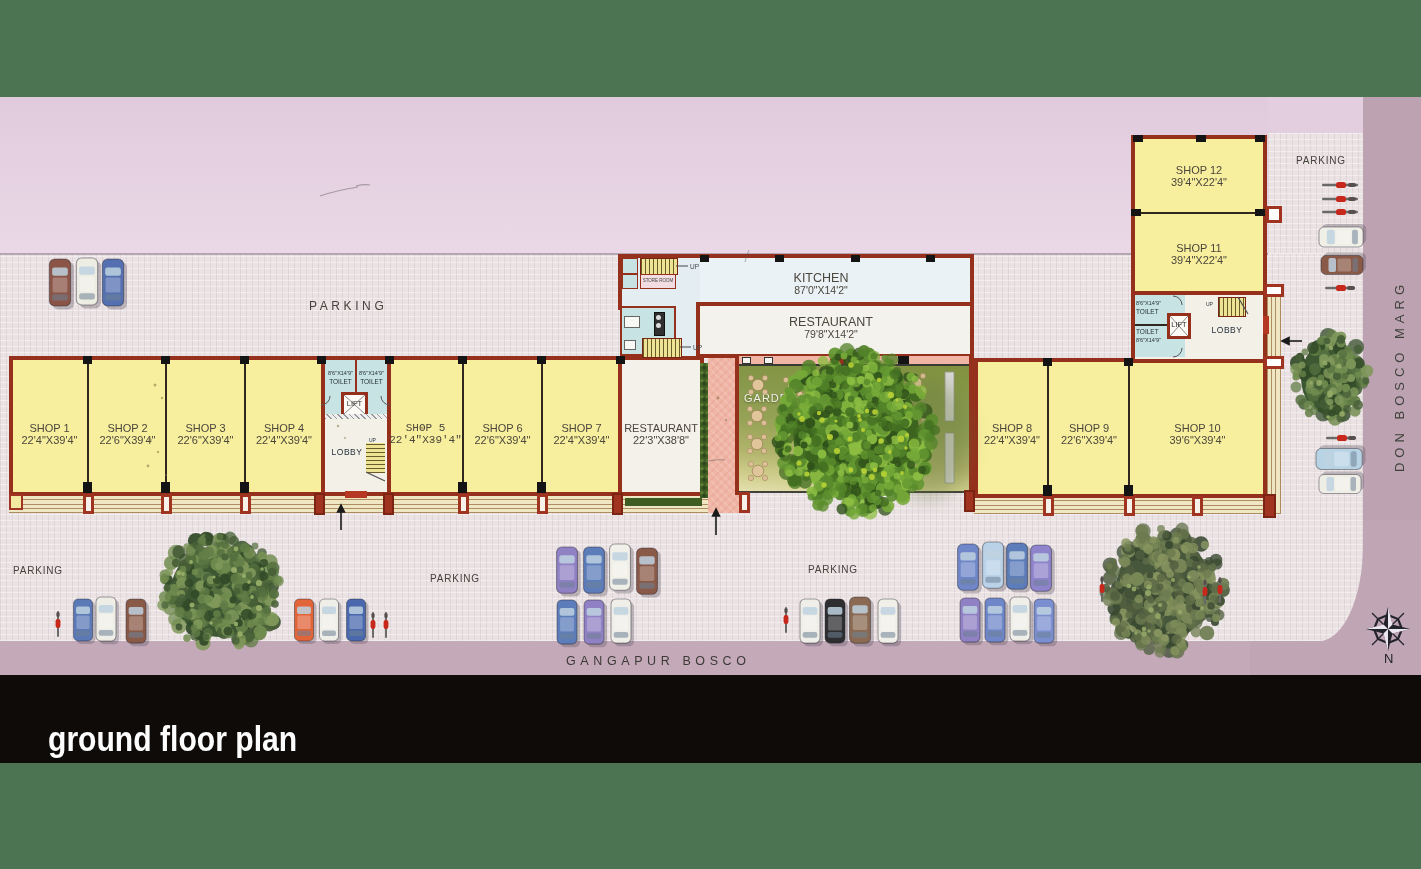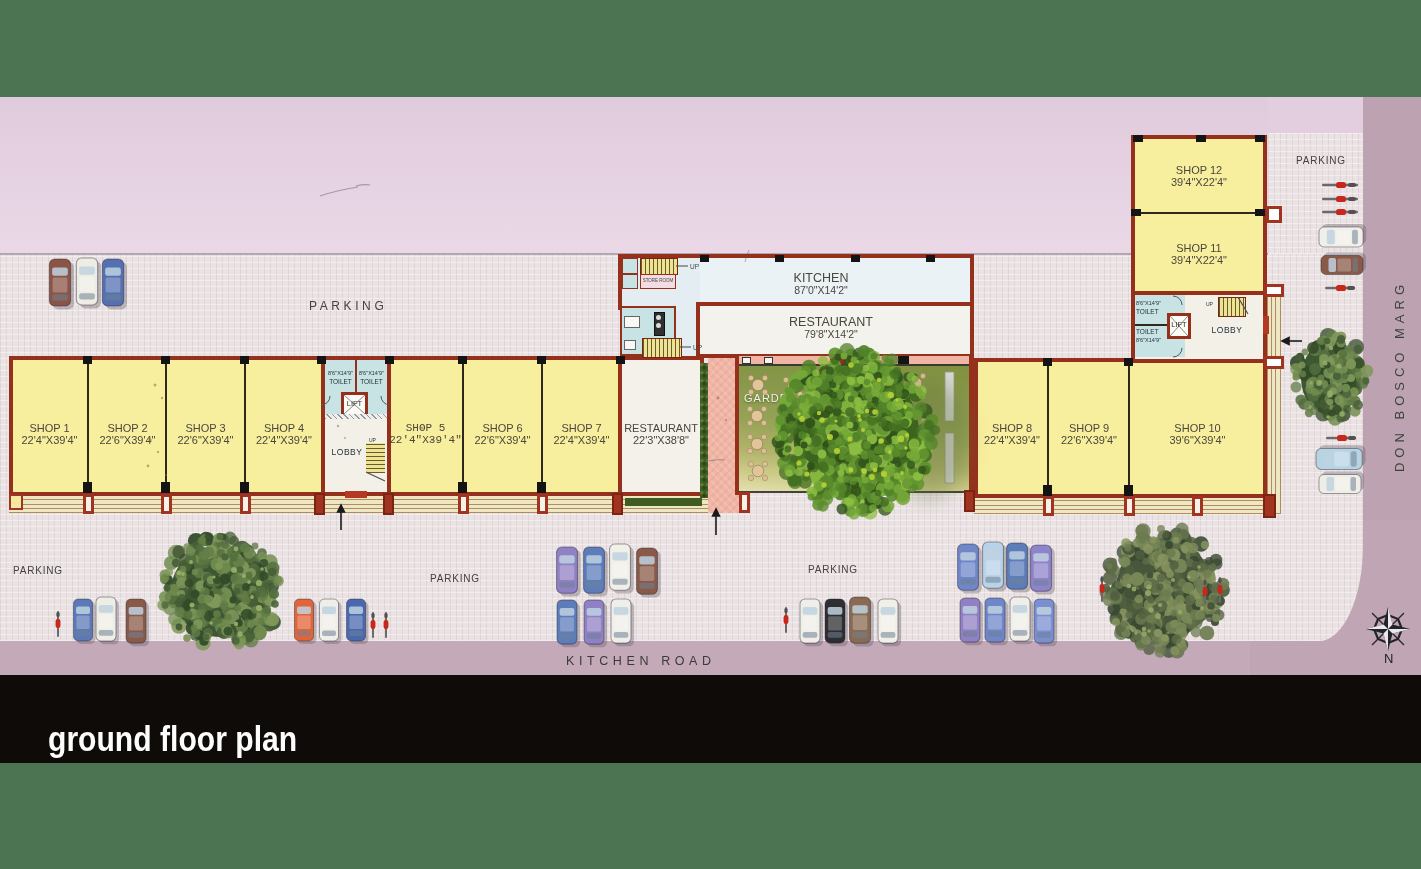--- a/index.html
+++ b/index.html
@@ -47,21 +47,21 @@
 <div class="lbl" style="left:309px;top:299px;font-size:12px;letter-spacing:3.6px;">PARKING</div>
 
 <div class="lbl" style="left:1296px;top:155px;">PARKING</div>
 
 <div class="lbl" style="left:13px;top:565px;">PARKING</div>
 
 <div class="lbl" style="left:430px;top:573px;">PARKING</div>
 
 <div class="lbl" style="left:808px;top:564px;">PARKING</div>
 
-<div class="lbl" style="left:566px;top:654px;font-size:12.5px;letter-spacing:4.6px;color:#3c3a36;">KITCHEN ROAD</div>
+<div class="lbl" style="left:566px;top:654px;font-size:12.5px;letter-spacing:4.6px;color:#3c3a36;">GANGAPUR BOSCO</div>
 
 <div class="lbl" style="left:1399px;top:376px;font-size:13px;letter-spacing:5px;color:#3e423a;transform:translate(-50%,-50%) rotate(-90deg);transform-origin:center;">DON BOSCO MARG</div>
 
 <div class="abs" style="left:9px;top:495px;width:700px;height:17px;background:#efe7c4;background-image:repeating-linear-gradient(0deg,rgba(130,80,30,0.6) 0 1px,rgba(0,0,0,0) 1px 4.2px);border-top:1px solid #7a2414;"></div>
 
 <div class="abs" style="left:974px;top:496px;width:307px;height:17px;background:#efe7c4;background-image:repeating-linear-gradient(0deg,rgba(130,80,30,0.6) 0 1px,rgba(0,0,0,0) 1px 4.2px);border-top:1px solid #7a2414;"></div>
 
 <div class="abs" style="left:1267px;top:289px;width:14px;height:224px;background:#efe7c4;background-image:repeating-linear-gradient(90deg,rgba(130,80,30,0.6) 0 1px,rgba(0,0,0,0) 1px 4.2px);"></div>
 
 <div class="abs" style="left:9px;top:356px;width:316px;height:140px;background:#f8ef9e;border:4px solid #94301c;box-sizing:border-box;"></div>

